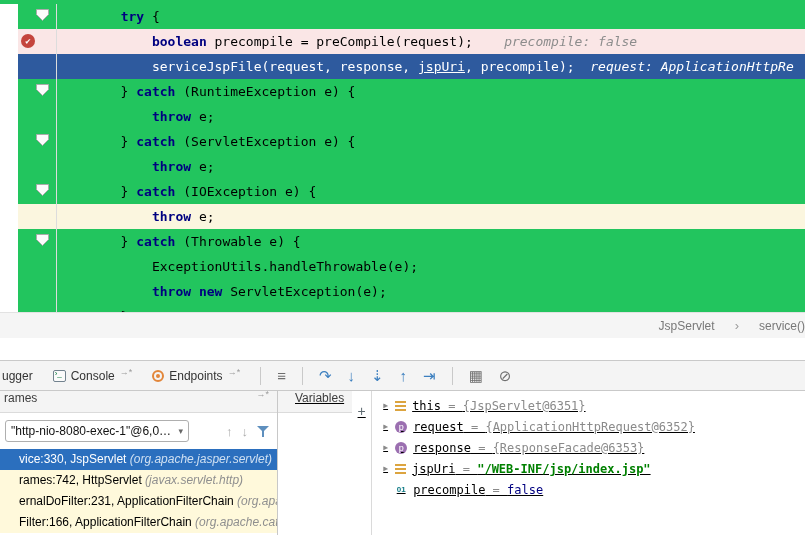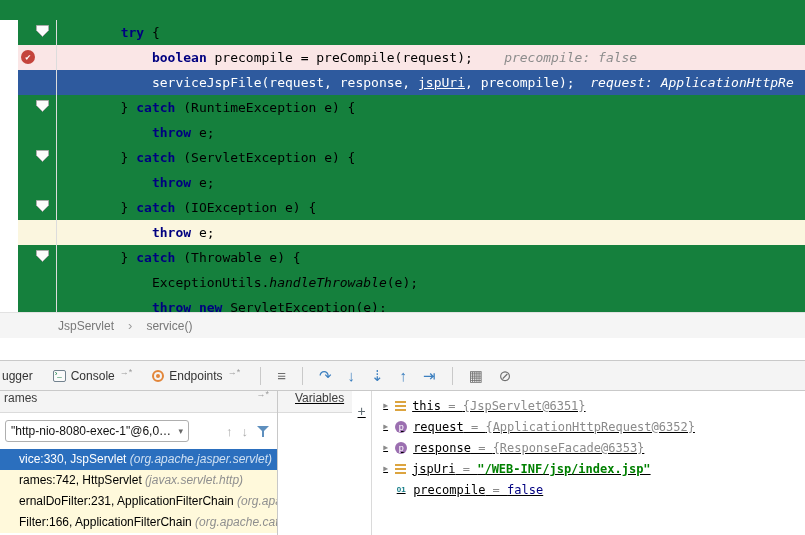--- a/index.html
+++ b/index.html
@@ -1,41 +1,41 @@
 <!DOCTYPE html>
 <html><head>
 <meta charset="utf-8">
 <style>
   * { margin:0; padding:0; box-sizing:border-box; }
   body { font-family:"Liberation Sans", sans-serif; background:#fff; }
   .app { position:relative; width:805px; height:535px; overflow:hidden; background:#fff; font-size:12px; color:#000; }
 
   
-  .editor { height:312px; padding-top:20px; overflow:hidden; background:#15803d; }
+  .editor { height:312px; padding-top:4px; overflow:hidden; background:#22c55e; }
   .code-row { display:flex; height:25px; line-height:25px; font-family:"DejaVu Sans Mono", monospace; font-size:13px; }
   .edge { width:18px; flex:none; background:#fff; }
   .gutter { width:39px; flex:none; position:relative; border-right:1px solid #DCDCDC; }
   .code { flex:1; white-space:pre; overflow:hidden; padding-left:1px; }
   .hl-breakpoint { background:#FAE6E6; }
   .hl-caret { background:#FBF6DF; }
   .hl-exec { background:#2E5A9E; }
   .hl-exec .code span { color:#fff; }
   .hl-exec .seg-hint { color:#C2D3EC; }
   .seg-kw { color:#000080; font-weight:bold; }
   .seg-pl { color:#000; }
-  .seg-it { color:#000; font-style:italic; }
+  .seg-it { color:#000; }
   .seg-u  { text-decoration:underline; }
   .seg-hint { color:#8C8C8C; font-style:italic; }
   .fold-marker { position:absolute; left:18px; top:0; width:13px; height:12px; }
   .bp-icon { position:absolute; left:3px; top:5px; width:14px; height:14px; border-radius:50%;
              background:#C4443C; color:#fff; font-size:9px; line-height:14px; text-align:center; }
 
   
   .breadcrumbs { height:26px; background:#F5F5F5; border-top:1px solid #E2E2E2; display:flex; align-items:center;
-                 padding-left:58px; gap:14px; color:#787878; }
+                 padding-left:58px; gap:20px; color:#787878;justify-content:flex-end; }
   .bc-sep { color:#9B9B9B; font-size:13px; }
 
   .gap { height:22px; background:#fff; }
 
   
   .debug-toolbar { height:31px; background:#F4F4F4; border-top:1px solid #C9C9C9; border-bottom:1px solid #C9C9C9;
                    display:flex; align-items:center; }
   .tab { display:flex; align-items:center; gap:5px; padding:0 10px; height:100%; color:#333; }
   .tab-first { padding-left:2px; }
   .tab-suffix { font-size:9px; color:#9A9A9A; position:relative; top:-4px; }

